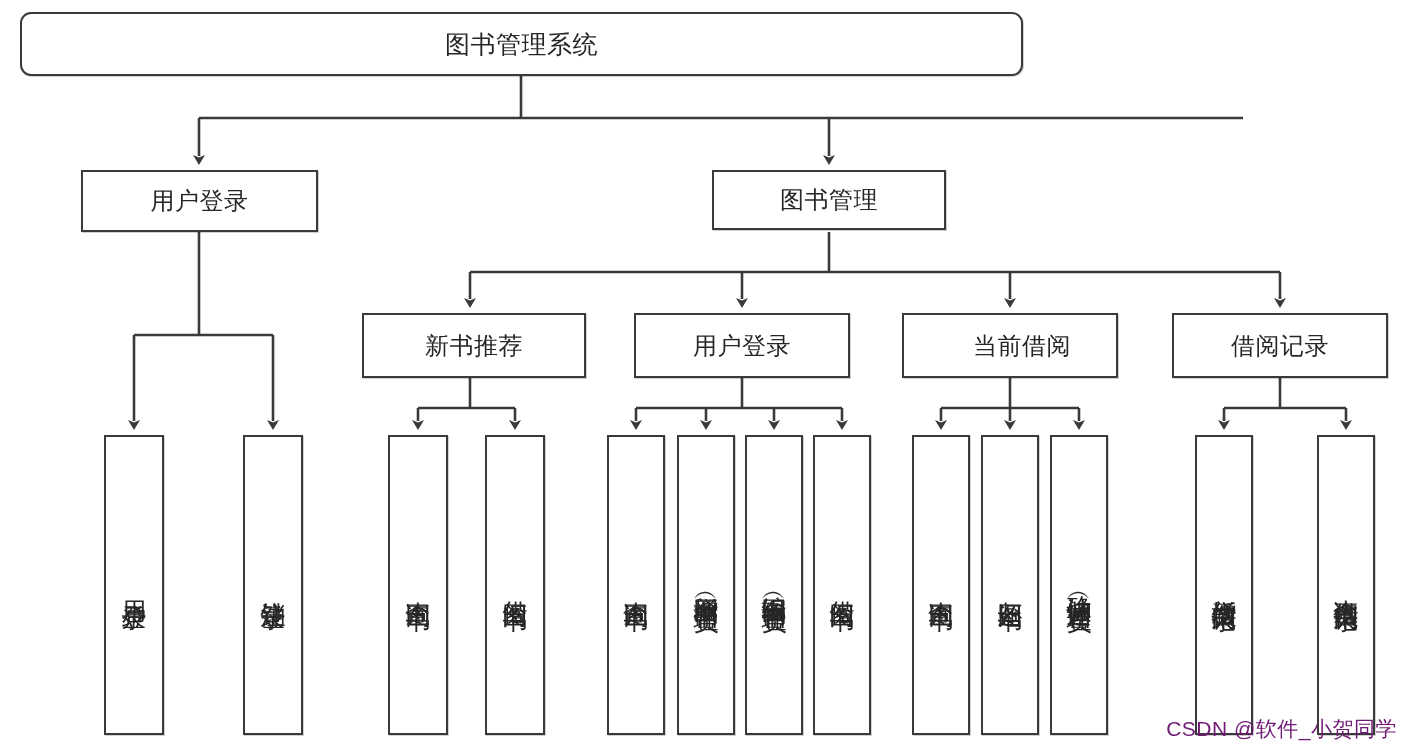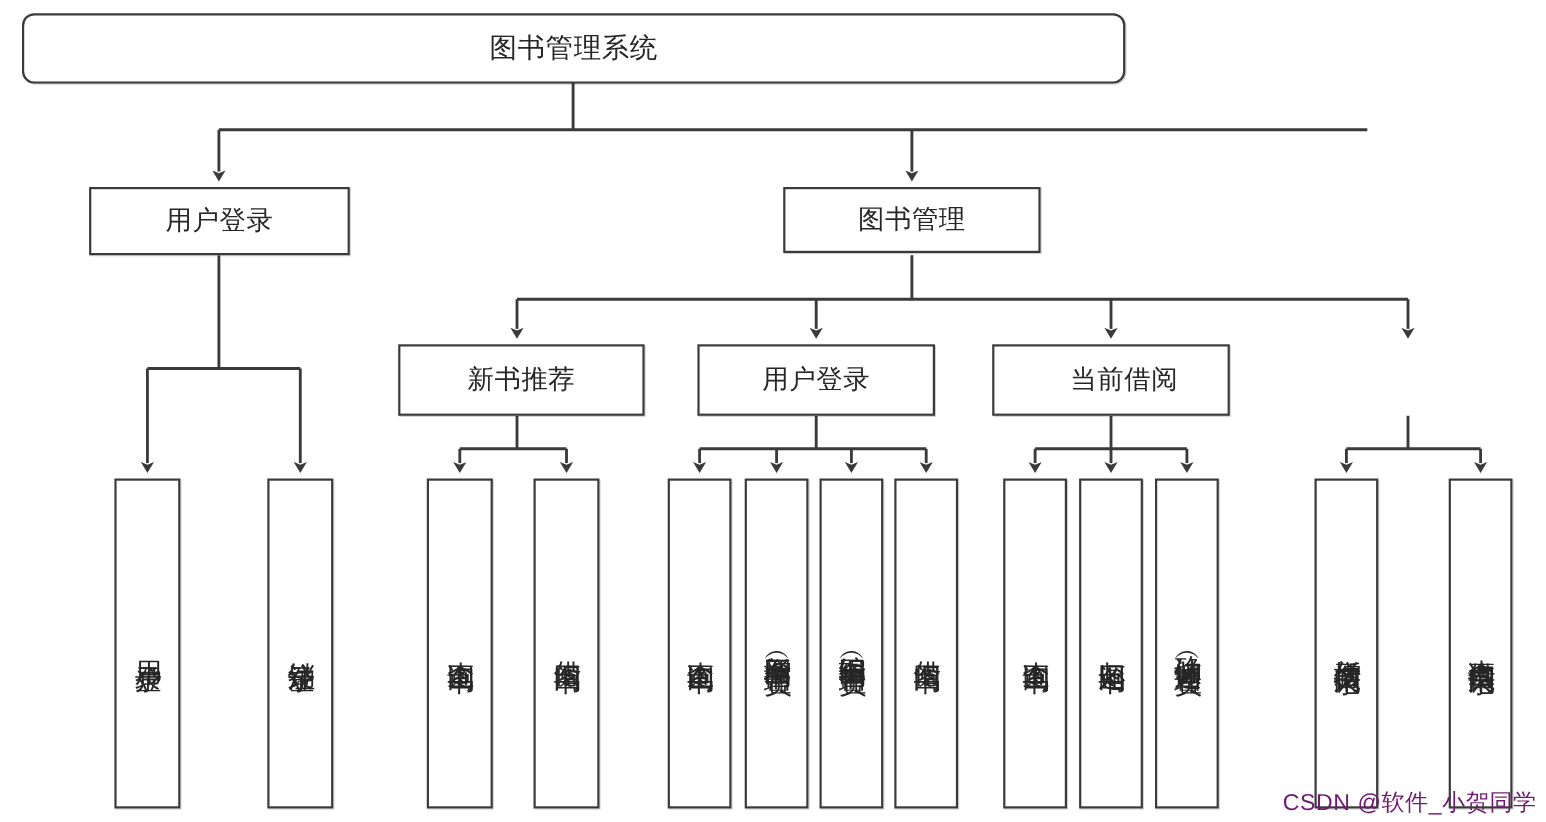--- a/index.html
+++ b/index.html
@@ -148,20 +148,23 @@
   </div>
 
   <div class="node horiz" style="left:634px; top:313px; width:216px; height:65px;">
     <span class="label">用户登录</span>
   </div>
 
   <div class="node horiz" style="left:902px; top:313px; width:216px; height:65px;padding-left:24px;">
     <span class="label">当前借阅</span>
   </div>
 
+  <div class="node horiz" style="left:1172px; top:313px; width:216px; height:65px;">
+    <span class="label">借阅记录</span>
+  </div>
 
   <div class="node vert" style="left:104px; top:435px; width:60px; height:300px;">
     <span class="label">用户登录</span>
   </div>
 
   <div class="node vert" style="left:243px; top:435px; width:60px; height:300px;">
     <span class="label">注销登录</span>
   </div>
 
   <div class="node vert" style="left:388px; top:435px; width:60px; height:300px;">

